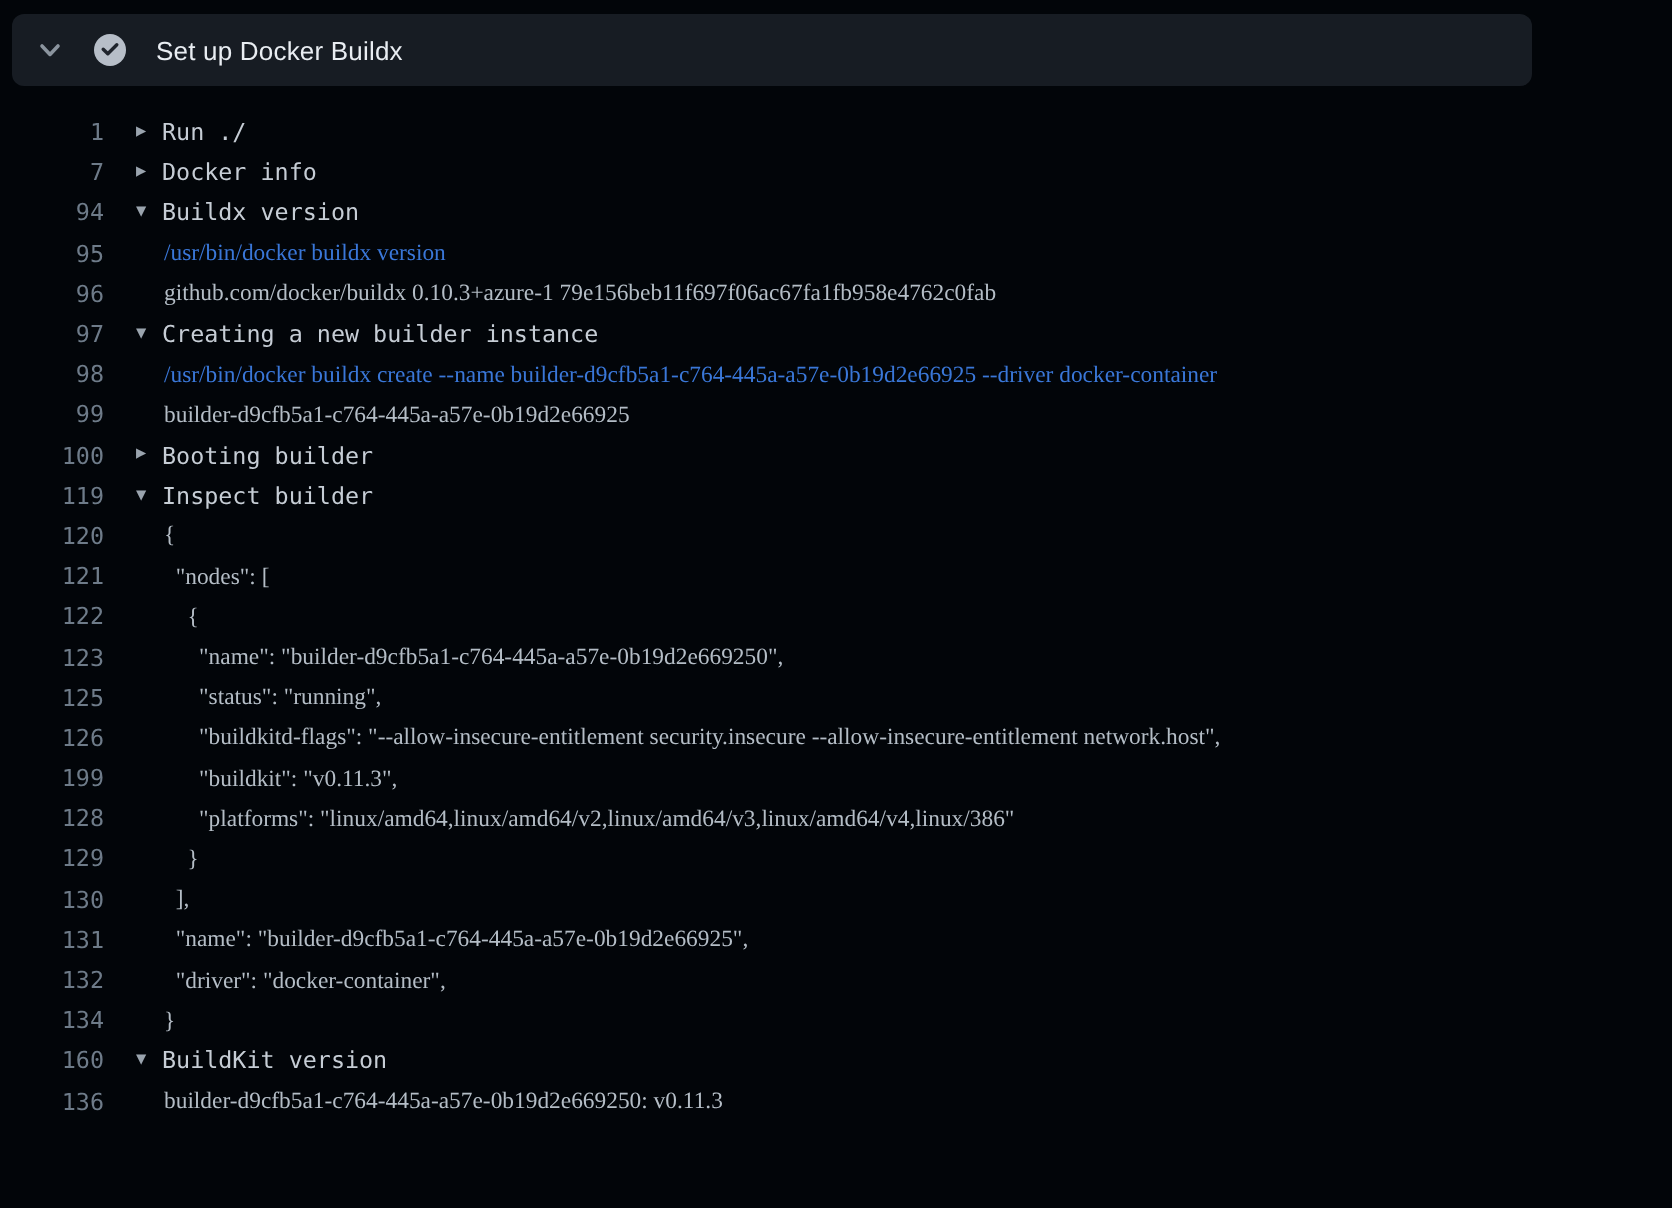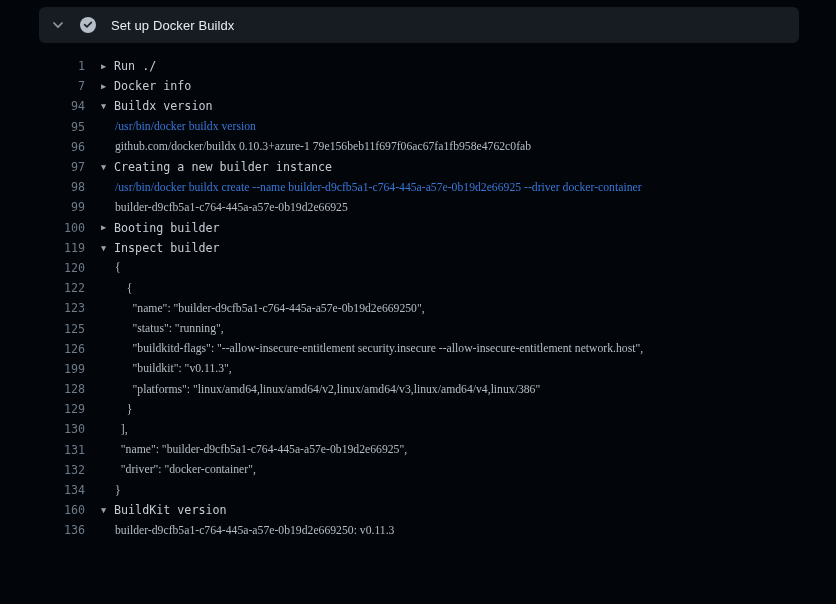--- a/index.html
+++ b/index.html
@@ -1,20 +1,19 @@
 <!DOCTYPE html>
 <html style="--page-bg: #020509; --header-bg: #171c23; --header-text: #e9edf2; --line-number: #6e7b89; --group-text: #c6cdd5; --log-text: #b4bdc6; --command-text: #3a77d8; --arrow-color: #9aa4ae; --check-circle: #b7bec8; --check-mark: #20252d; --chevron-stroke: #8b949e;"><head>
 <meta charset="utf-8">
 <style>
   html,body { margin:0; padding:0; background:#020509; }
   .page {
     position:relative; width:772px; height:604px; overflow:hidden;
     background:var(--page-bg,#020509);
     font-family:"Liberation Sans","DejaVu Sans",sans-serif;
-    padding-left:33px;
   }
   .step-header {
     margin:7px 6px 0 6px; height:36px; border-radius:6px;
     background:var(--header-bg,#171c23);
     display:flex; align-items:center; padding:0 12px; gap:15px;
     cursor:pointer; box-sizing:border-box;
   }
   .chevron-icon { display:flex; align-items:center; }
   .check-icon { display:flex; align-items:center; }
   .step-title {
@@ -148,20 +147,27 @@
     </div>
 
     <div class="row output">
       <span class="num">120</span>
       <span class="content">
         
         <span class="text">{</span>
       </span>
     </div>
 
+    <div class="row output">
+      <span class="num">121</span>
+      <span class="content">
+        
+        <span class="text">  "nodes": [</span>
+      </span>
+    </div>
 
     <div class="row output">
       <span class="num">122</span>
       <span class="content">
         
         <span class="text">    {</span>
       </span>
     </div>
 
     <div class="row output">

